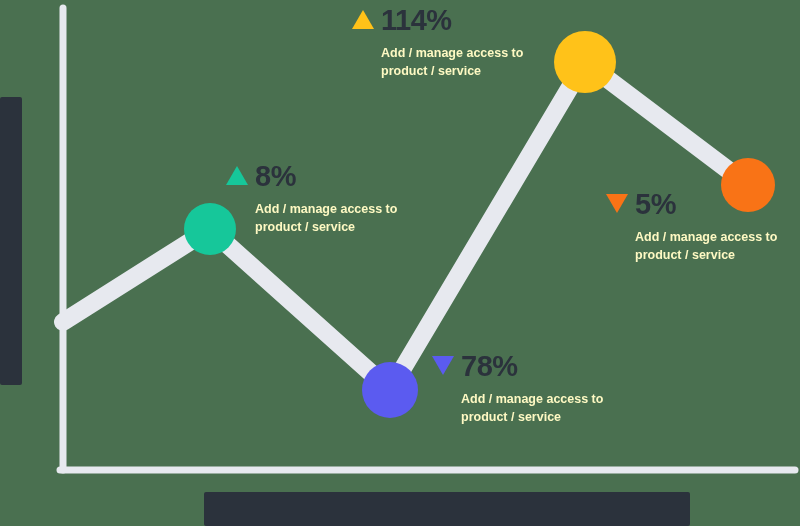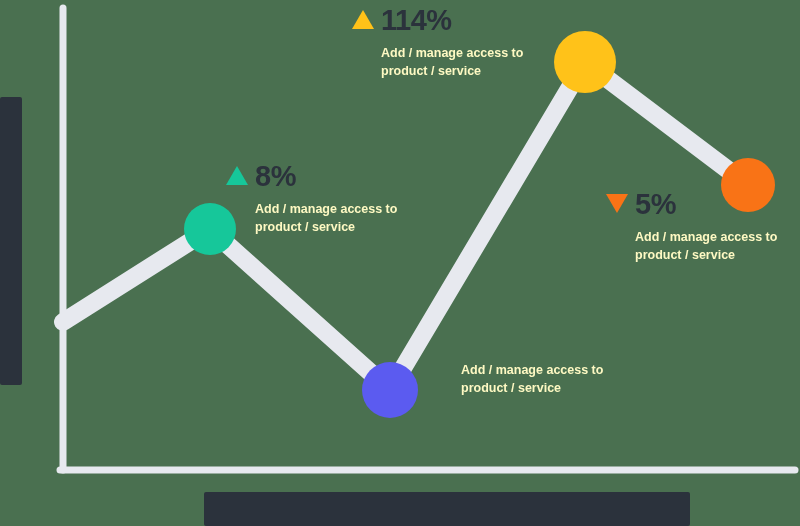--- a/index.html
+++ b/index.html
@@ -124,20 +124,24 @@
 
   <div class="annotation" id="ann-92">
     <div class="ann-head">
       <div class="tri tri-up" style="border-bottom-color:#16c79a"></div>
       <div class="ann-value">8%</div>
     </div>
     <div class="ann-desc">Add / manage access to product / service</div>
   </div>
 
   <div class="annotation" id="ann-78">
+    <div class="ann-head">
+      <div class="tri tri-down" style="border-top-color:#5b5bf0"></div>
+      <div class="ann-value">78%</div>
+    </div>
     <div class="ann-desc">Add / manage access to product / service</div>
   </div>
 
   <div class="annotation" id="ann-95">
     <div class="ann-head">
       <div class="tri tri-down" style="border-top-color:#f97316"></div>
       <div class="ann-value">5%</div>
     </div>
     <div class="ann-desc">Add / manage access to product / service</div>
   </div>

